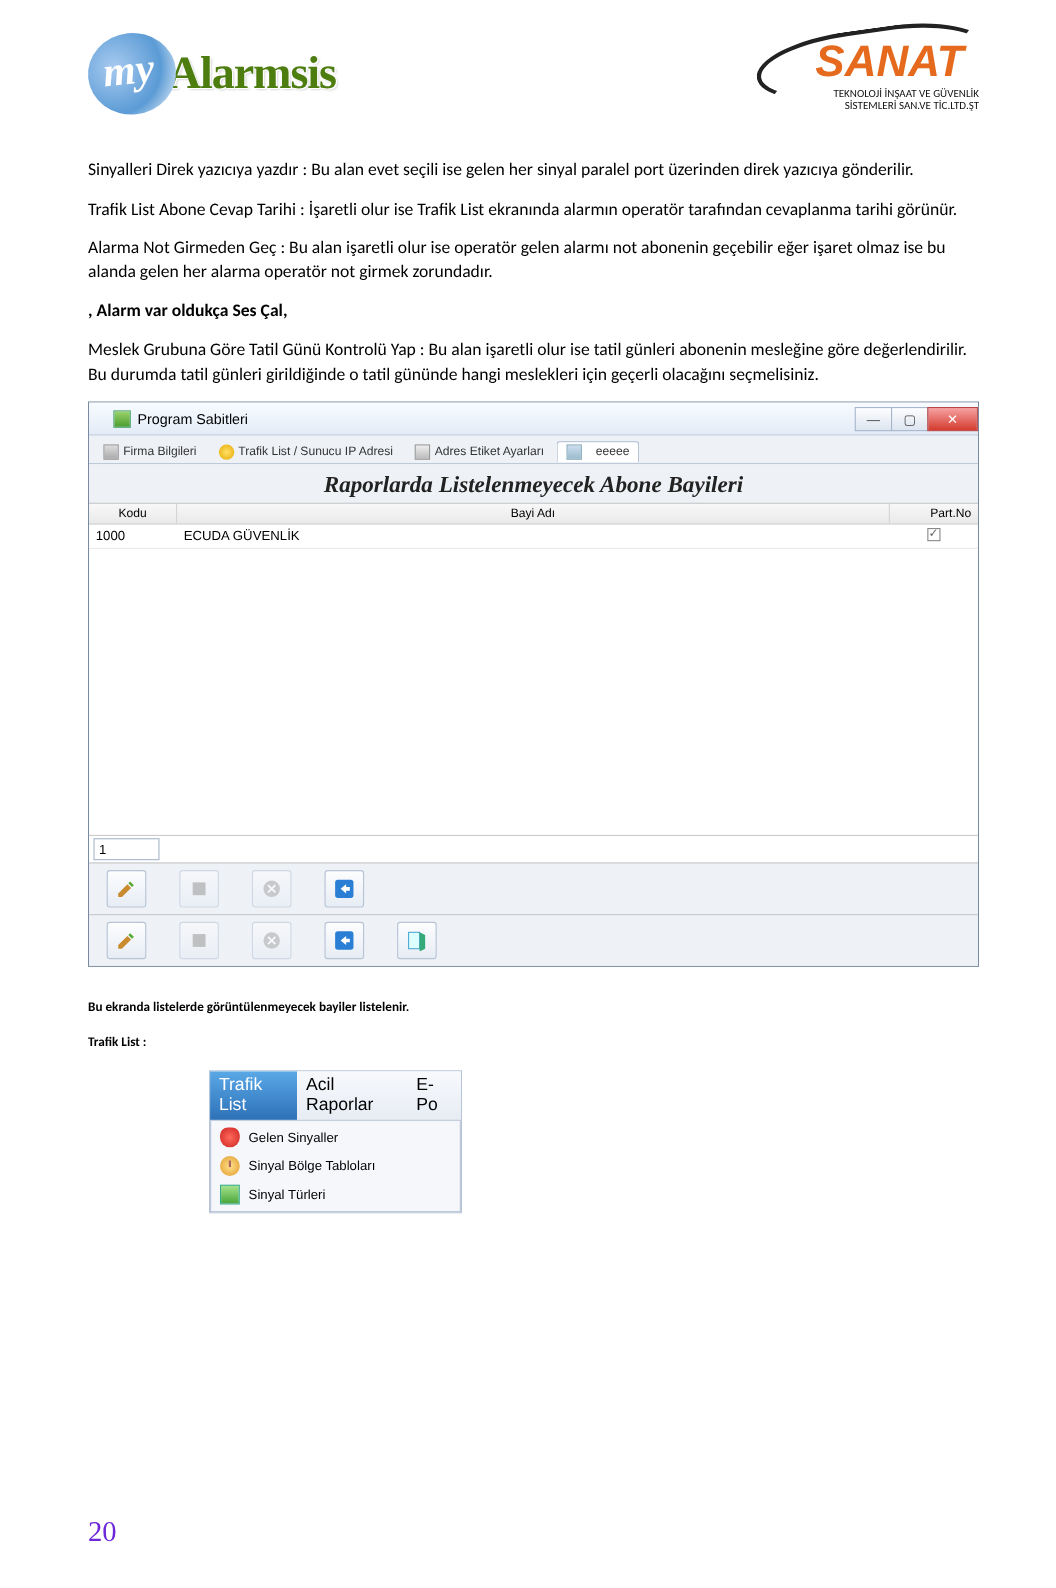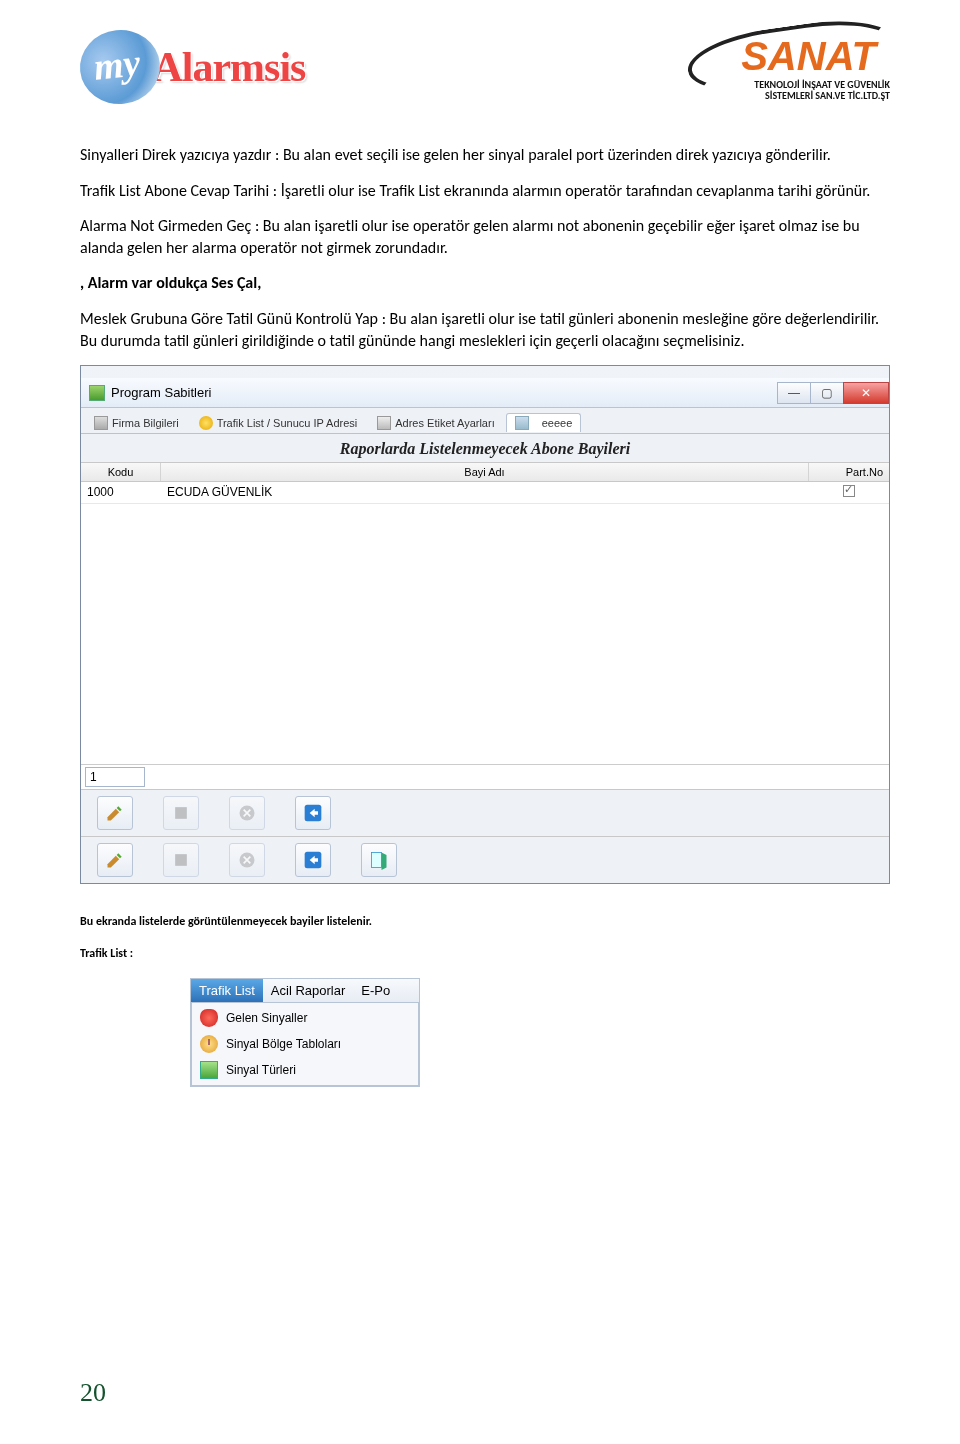--- a/index.html
+++ b/index.html
@@ -23,21 +23,21 @@
     font-style: italic; font-family: cursive;
     background: radial-gradient(circle at 30% 40%, #a7caf0 0%, #5b9bd5 60%, #fff 100%);
     border-radius: 50%;
     padding: 12px 20px 18px 14px;
     color: #fff;
     font-size: 38px;
     margin-right: -8px;
     transform: rotate(-6deg);
   }
   .logo-left .alarmsis {
-    color: #ef4444;
+    color: #4d7c0f;
     text-shadow: 1px 1px 0 #fff, 2px 2px 2px rgba(0,0,0,.15);
     letter-spacing: -1px;
   }
   .logo-right { text-align: right; }
   .logo-right .sanat {
     font-size: 40px; font-weight: 900;
     font-style: italic;
     color: #e56a1e;
     font-family: Liberation Sans, sans-serif;
     position: relative;
@@ -49,42 +49,41 @@
     position: absolute;
     left: -40px; top: -8px; right: -8px; bottom: -8px;
     border: 4px solid #222;
     border-radius: 50% / 60%;
     border-right-color: transparent;
     border-bottom-color: transparent;
     transform: rotate(-8deg);
     z-index:-1;
   }
   .logo-right .sub {
-    font-size: 10px; font-weight: bold; line-height: 1.1;
+    font-size: 10px; font-weight: normal; line-height: 1.1;
     color: #111;
   }
 
   .para { font-size: 16px; line-height: 1.35; margin-bottom: 14px; }
   .bold { font-weight: bold; }
 
   .screenshot1 {
     margin: 8px 0 30px 0;
     border: 1px solid #7a8aa0;
     background: linear-gradient(#f0f3f8,#e4e9f1);
     font-family: Tahoma, Arial, sans-serif;
     font-size: 12px;
     color: #000;
   }
   .titlebar {
     display:flex; align-items:center; justify-content:space-between;
     background: linear-gradient(#f8fbff,#e3ecf7);
     border-bottom:1px solid #b7c4d6;
-    padding: 4px 0 4px 8px;
+    padding: 4px 0 4px 22px;
     height: 30px;
-    margin-top: 12px;
   }
   .titlebar .left { display:flex; align-items:center; gap:6px; }
   .title-icon {
     width:16px;height:16px;
     background: linear-gradient(#9bd36c,#4a9c2e);
     border:1px solid #5a7;
   }
   .title-text { font-size:13px; }
   .winbtns { display:flex; }
   .winbtn {
@@ -118,21 +117,21 @@
     gap:13px;
   }
   .tabs-row .tabicon { width:14px;height:14px;display:inline-block; }
   .ti1 { background:linear-gradient(#ddd,#aaa);border:1px solid #999; }
   .ti2 { background:radial-gradient(#ffe066,#e6a800);border-radius:50%; }
   .ti3 { background:linear-gradient(#eee,#bbb);border:1px solid #999; }
   .ti4 { background:linear-gradient(#cde,#9bc);border:1px solid #8ab; }
   .panel-heading {
     text-align:center;
     font-family: "Times New Roman", serif;
-    font-size: 16px; font-style: italic; font-weight: bold;
+    font-size: 21px; font-style: italic; font-weight: bold;
     color:#222;
     padding: 6px 0 4px;
     background:#eef1f6;
   }
   .tablehead {
     display:flex; background:linear-gradient(#f8f8f8,#e9e9e9);
     border-top:1px solid #c8c8c8;border-bottom:1px solid #c8c8c8;
     font-size:11px;
   }
   .th { padding:3px 6px; border-right:1px solid #d4d4d4; }
@@ -172,21 +171,21 @@
     border:1px solid #b7c4d6;
     font-family: Tahoma, Arial, sans-serif;
     font-size:12px;
     background:linear-gradient(#f6f8fb,#e9eef5);
   }
   .menubar {
     display:flex;
     border-bottom:1px solid #b7c4d6;
     background:linear-gradient(#f7f9fc,#e7ecf4);
   }
-  .mitem { padding:4px 8px; font-size:13px; }
+  .mitem { padding:4px 8px; font-size:16px; }
   .mitem.sel { background:linear-gradient(#5aa8e6,#2d71b8); color:#fff; }
   .dropdown {
     background:#f5f7fa;
     border:1px solid #b7c4d6;
     border-top:none;
     padding:2px;
   }
   .ditem {
     display:flex;align-items:center;gap:8px;
     padding:4px 6px;
@@ -196,21 +195,21 @@
   .di-clock { background:radial-gradient(#ffe08a,#e09a2a);border-radius:50%;position:relative; }
   .di-clock::after { content:"";position:absolute;top:4px;left:8px;width:2px;height:6px;background:#a66; }
   .di-grid { background:linear-gradient(#a5e28b,#4aa63a);border:1px solid #3a8; }
   .di-box { background:linear-gradient(#e6e6e6,#bdbdbd);border:1px solid #999; }
 
   .pagenum {
     position:absolute;
     left:80px; bottom:36px;
     font-family:"Times New Roman",serif;
     font-size:26px;
-    color:#14532d;
+    color:#6d28d9;
   }
 </style>
 </head>
 <body>
 
 <div class="page">
 
   <div class="logos">
     <div class="logo-left">
       <span class="my">my</span>

